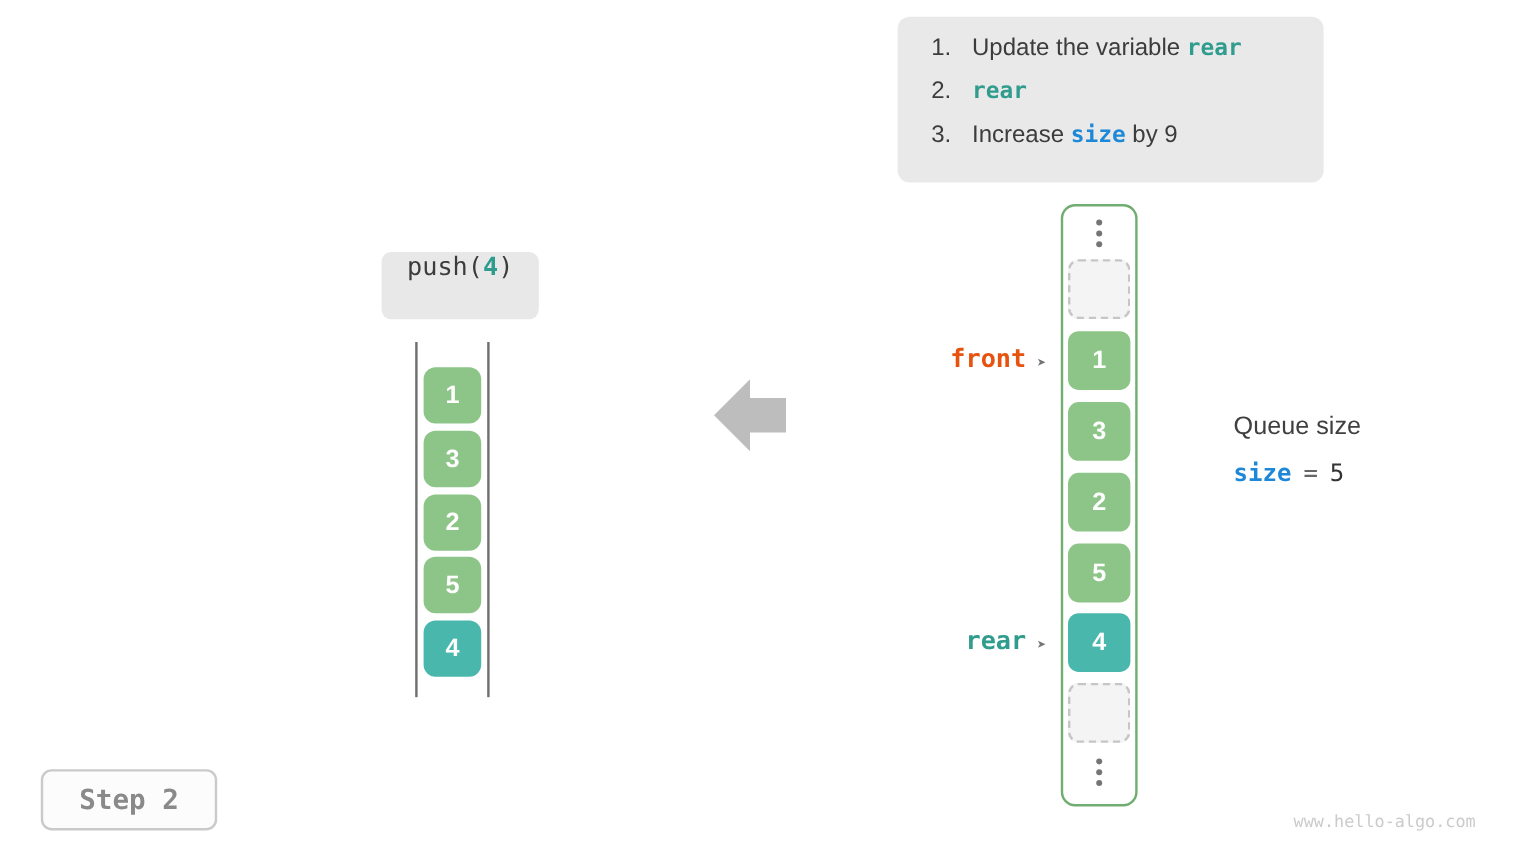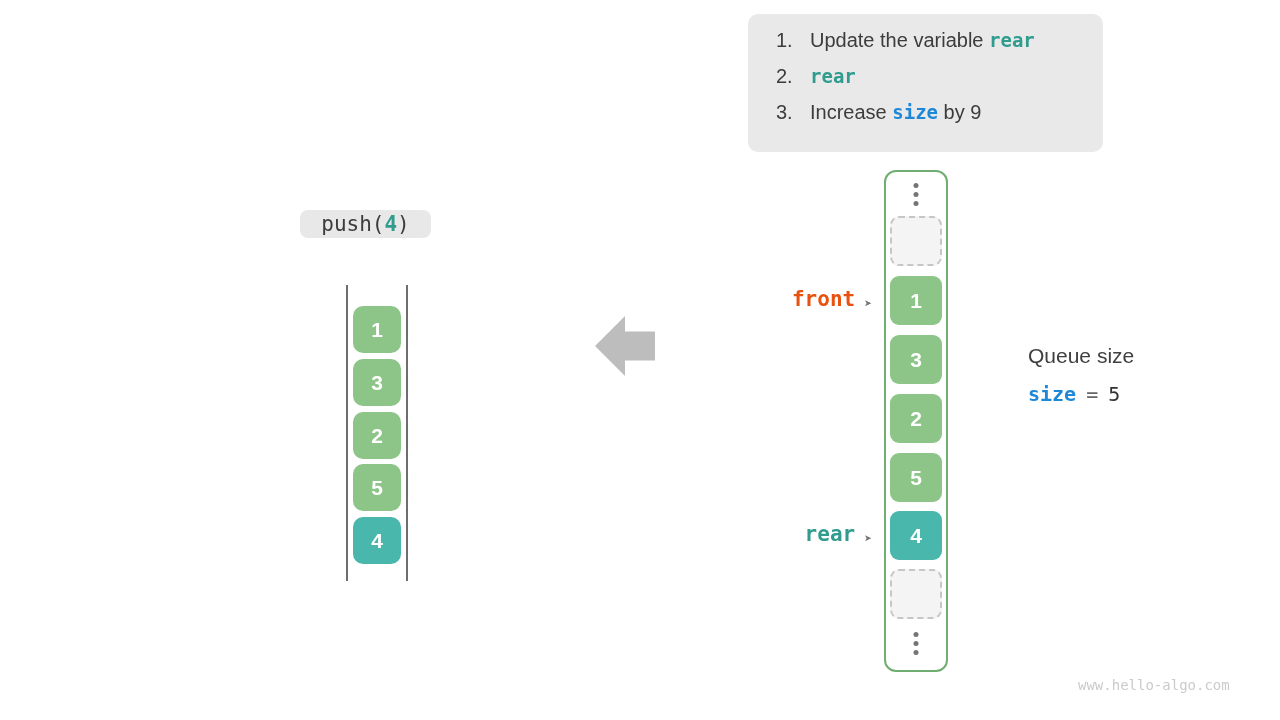--- a/index.html
+++ b/index.html
@@ -35,26 +35,26 @@
     font-family: "DejaVu Sans Mono", "Liberation Mono", monospace;
     font-weight: bold;
     font-size: 19px;
   }
   .token-teal { color: #2f9c8e; }
   .token-blue { color: #1e88d8; }
 
   
   .op-box {
     position: absolute;
-    left: 300px; top: 210px;
-    width: 131px; height: 28px;
+    left: 318px; top: 210px;
+    width: 131px; height: 56px;
     background: #e8e8e8;
     border-radius: 8px;
     display: flex;
-    align-items: center;
+    align-items: flex-start;
     justify-content: center;
     font-family: "DejaVu Sans Mono", "Liberation Mono", monospace;
     font-size: 21px;
     color: #3c3c3c;
   }
   .op-box .arg { color: #2f9c8e; font-weight: bold; }
 
   
   .left-queue {
     position: absolute;
@@ -292,16 +292,17 @@
 
   <div class="queue-size">
     <div class="qs-title">Queue size</div>
     <div class="qs-line">
       <span class="qs-var">size</span>
       <span class="qs-eq">=</span>
       <span class="qs-val">5</span>
     </div>
   </div>
 
+  <div class="step-box">Step 2</div>
 
   <div class="watermark">www.hello-algo.com</div>
 
 </div>
 
 </body></html>

